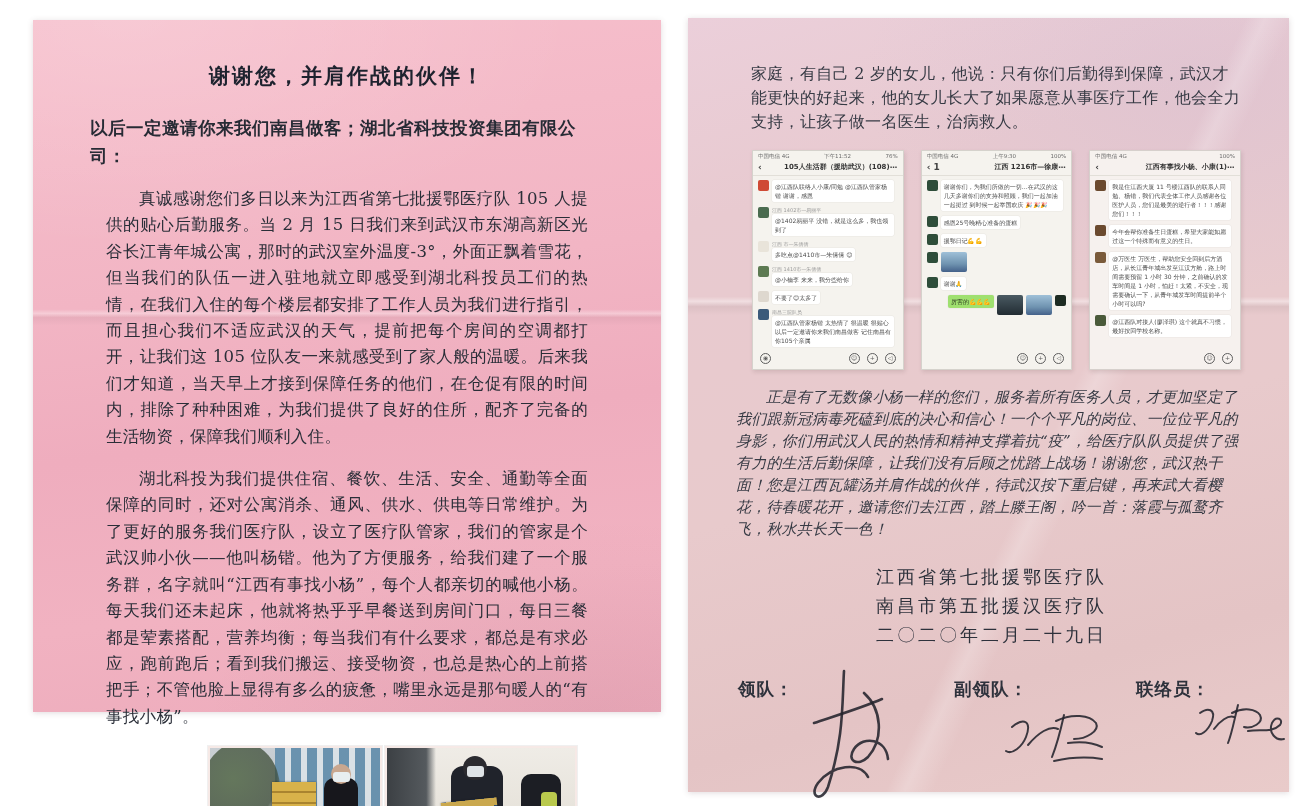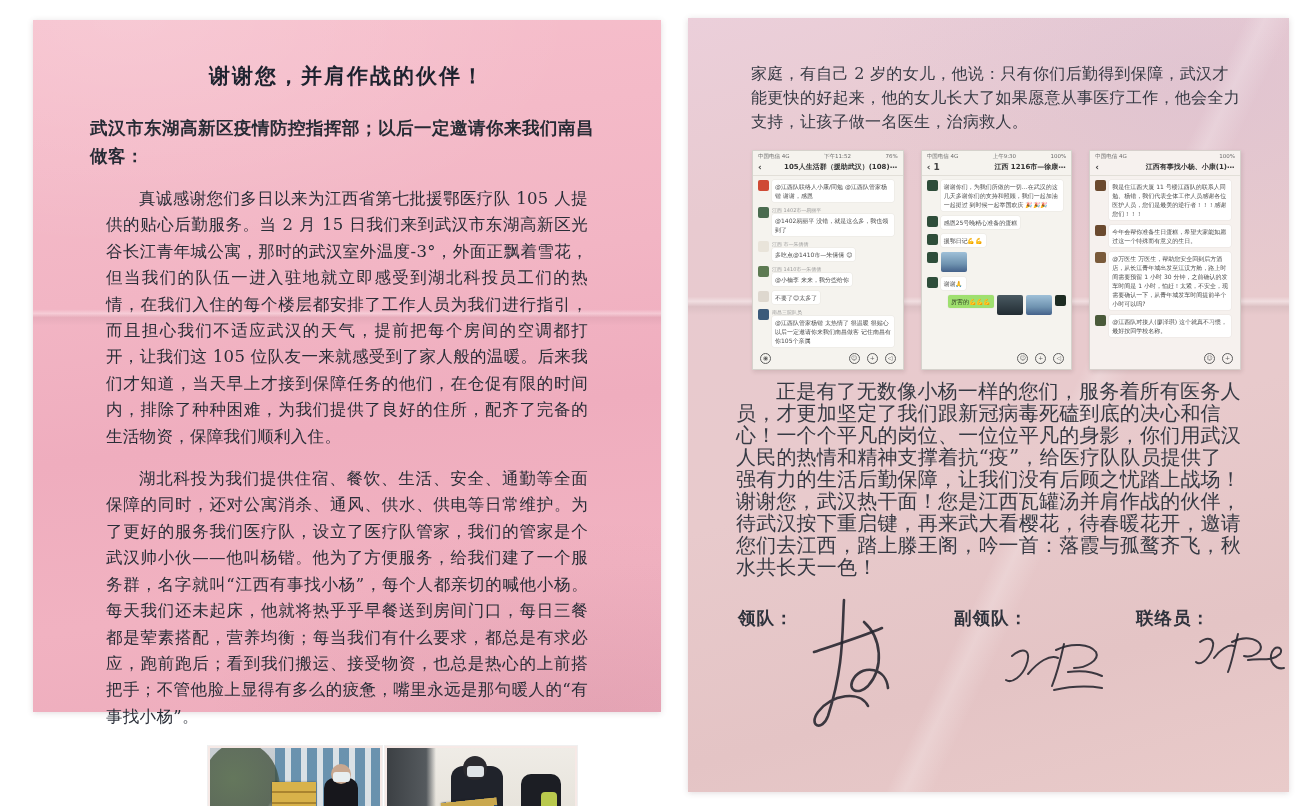--- a/index.html
+++ b/index.html
@@ -59,21 +59,21 @@
     left:688px;top:18px;width:601px;height:774px;
     background:
       linear-gradient(to bottom, transparent 36%, rgba(255,255,255,.38) 36.6%, rgba(0,0,0,.05) 37.3%, transparent 38.4%),
       linear-gradient(115deg, transparent 58%, rgba(255,255,255,.22) 60%, transparent 63%),
       radial-gradient(80% 40% at 85% 8%, rgba(190,170,210,.18), transparent 70%),
       linear-gradient(165deg,#ebcfda 0%,#e8cad0 22%,#e8cacc 55%,#e4c4c5 80%,#e9cbca 100%);
     color:#363a44;
   }
   .rp-inner{padding:28px 48px 0 48px;}
   .rp-para{font-size:16px;line-height:24px;letter-spacing:.3px;margin-left:15px;}
-  .rp-main{font-size:20px;line-height:22px;letter-spacing:.2px;text-indent:2em;margin-top:10px;}
+  .rp-main{font-size:15px;line-height:22px;letter-spacing:.2px;text-indent:2em;margin-top:16px;font-style:italic;}
   
   .phones{display:flex;gap:17px;margin:12px 0 10px 16px;height:220px;}
   .phone{
     width:156px;height:218px;background:#f5f3ee;border:1px solid rgba(120,110,105,.25);
     font-family:"DejaVu Sans", sans-serif;color:#4a4a4a;display:flex;flex-direction:column;
     box-shadow:1px 2px 4px rgba(80,60,60,.15);overflow:hidden;
   }
   .phone.p3{background:#f6f1ee;}
   .sbar{display:flex;justify-content:space-between;font-size:5.5px;color:#6a6a6a;padding:2px 5px 1px 5px;}
   .phead{display:flex;align-items:center;font-size:7px;font-weight:bold;color:#333;
@@ -106,21 +106,21 @@
   .sig{position:absolute;}
   .sig path{fill:none;stroke:#23232c;stroke-width:2.6;stroke-linecap:round;opacity:.88;}
   .sig.thin path{stroke-width:2;}
 </style>
 </head>
 <body>
 
 <section class="page page-left">
   <div class="lp-inner">
     <h1 class="letter-title">谢谢您，并肩作战的伙伴！</h1>
-    <p class="addressee">武汉市东湖高新区疫情防控指挥部；以后一定邀请你来我们南昌做客：</p>
+    <p class="addressee">以后一定邀请你来我们南昌做客；湖北省科技投资集团有限公司：</p>
     <p class="para indent">真诚感谢您们多日以来为江西省第七批援鄂医疗队 105 人提供的贴心后勤服务。当 2 月 15 日我们来到武汉市东湖高新区光谷长江青年城公寓，那时的武汉室外温度-3°，外面正飘着雪花，但当我们的队伍一进入驻地就立即感受到湖北科投员工们的热情，在我们入住的每个楼层都安排了工作人员为我们进行指引，而且担心我们不适应武汉的天气，提前把每个房间的空调都打开，让我们这 105 位队友一来就感受到了家人般的温暖。后来我们才知道，当天早上才接到保障任务的他们，在仓促有限的时间内，排除了种种困难，为我们提供了良好的住所，配齐了完备的生活物资，保障我们顺利入住。</p>
     <p class="para indent">湖北科投为我们提供住宿、餐饮、生活、安全、通勤等全面保障的同时，还对公寓消杀、通风、供水、供电等日常维护。为了更好的服务我们医疗队，设立了医疗队管家，我们的管家是个武汉帅小伙——他叫杨锴。他为了方便服务，给我们建了一个服务群，名字就叫“江西有事找小杨”，每个人都亲切的喊他小杨。每天我们还未起床，他就将热乎乎早餐送到房间门口，每日三餐都是荤素搭配，营养均衡；每当我们有什么要求，都总是有求必应，跑前跑后；看到我们搬运、接受物资，也总是热心的上前搭把手；不管他脸上显得有多么的疲惫，嘴里永远是那句暖人的“有事找小杨”。</p>
 
     <div class="photos">
       <div class="photo photo1">
         <div class="ph p1-building"></div>
         <div class="ph p1-tree"></div>
         <div class="ph p1-road"></div>
         <div class="ph p1-boxes"></div>
         <div class="ph p1-person"></div>
@@ -309,20 +309,25 @@
         <div class="pfoot">
           <span class="spacer"></span>
           <span class="cicon">☺</span>
           <span class="cicon">+</span>
         </div>
       </div>
     </div>
 
     <p class="rp-main">正是有了无数像小杨一样的您们，服务着所有医务人员，才更加坚定了我们跟新冠病毒死磕到底的决心和信心！一个个平凡的岗位、一位位平凡的身影，你们用武汉人民的热情和精神支撑着抗“疫”，给医疗队队员提供了强有力的生活后勤保障，让我们没有后顾之忧踏上战场！谢谢您，武汉热干面！您是江西瓦罐汤并肩作战的伙伴，待武汉按下重启键，再来武大看樱花，待春暖花开，邀请您们去江西，踏上滕王阁，吟一首：落霞与孤鹜齐飞，秋水共长天一色！</p>
 
+    <div class="signoff">
+      <div>江西省第七批援鄂医疗队</div>
+      <div>南昌市第五批援汉医疗队</div>
+      <div>二〇二〇年二月二十九日</div>
+    </div>
 
     <div class="signers">
       <span class="srole r1">领队：</span>
       <span class="srole r2">副领队：</span>
       <span class="srole r3">联络员：</span>
 
       <svg class="sig" style="left:62px;top:-12px" width="120" height="140" viewBox="0 0 120 140">
         <path d="M46,6 C44,40 46,72 30,122 C24,138 10,132 20,118 C34,100 62,96 70,112"></path>
         <path d="M16,58 C40,50 66,42 84,34"></path>
         <path d="M66,28 C84,44 86,74 70,92 C60,102 48,96 56,84 C66,70 88,74 90,94"></path>

